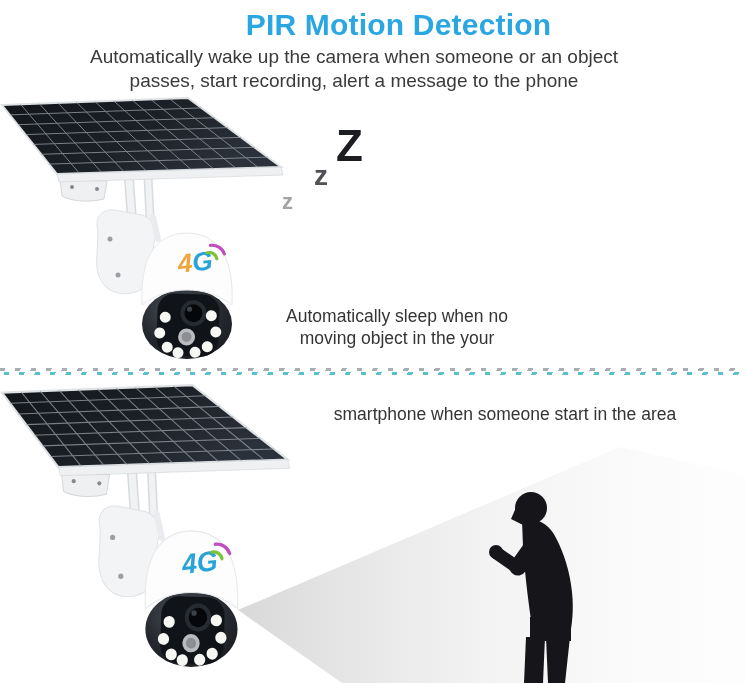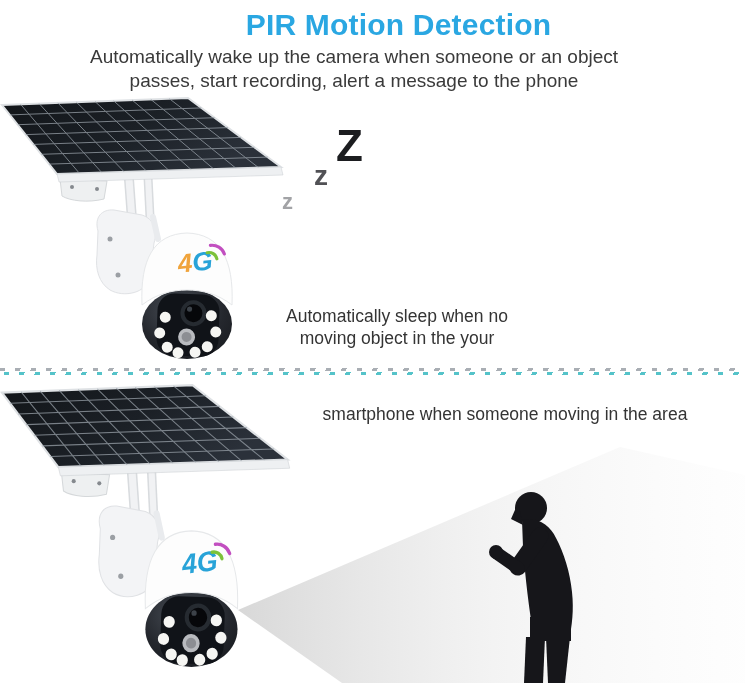--- a/index.html
+++ b/index.html
@@ -164,21 +164,21 @@
     <div>Automatically sleep when no</div>
     <div>moving object in the your</div>
   </div>
 
   <div class="divider">
     <div class="row1"></div>
     <div class="row2"></div>
   </div>
 
   <div class="caption caption-alert">
-    <div>smartphone when someone moving in the area</div>
+    <div>smartphone when someone start in the area</div>
   </div>
 
   <svg class="detect" viewBox="0 0 515 253">
     <polygon points="8,180 390,17 515,45 515,253 112,253" fill="url(#beamGrad)"></polygon>
     <g transform="translate(255 57)" fill="#16161a" stroke="none">
       <circle cx="46" cy="21" r="16"></circle>
       <path d="M 33 16 L 26 32 L 38 38 Z"></path>
       <path d="M 37 33 C 52 29 65 38 71 51 C 79 66 85 85 87 105 C 89 123 87 139 84 153 L 49 153 C 44 121 40 89 38 60 Z"></path>
       <path d="M 55 49 L 33 80" stroke="#16161a" stroke-width="17" stroke-linecap="round" fill="none"></path>
       <path d="M 33 81 L 13 67" stroke="#16161a" stroke-width="13" stroke-linecap="round" fill="none"></path>

